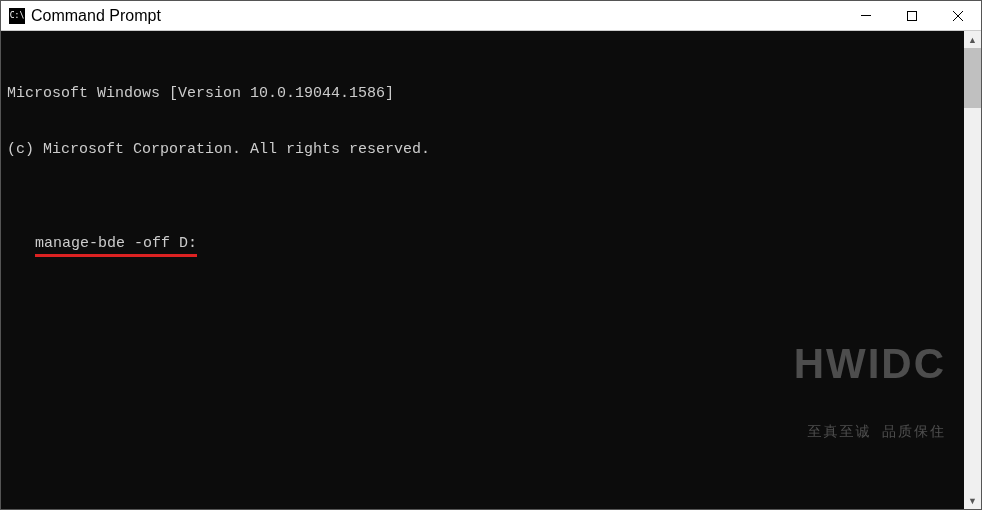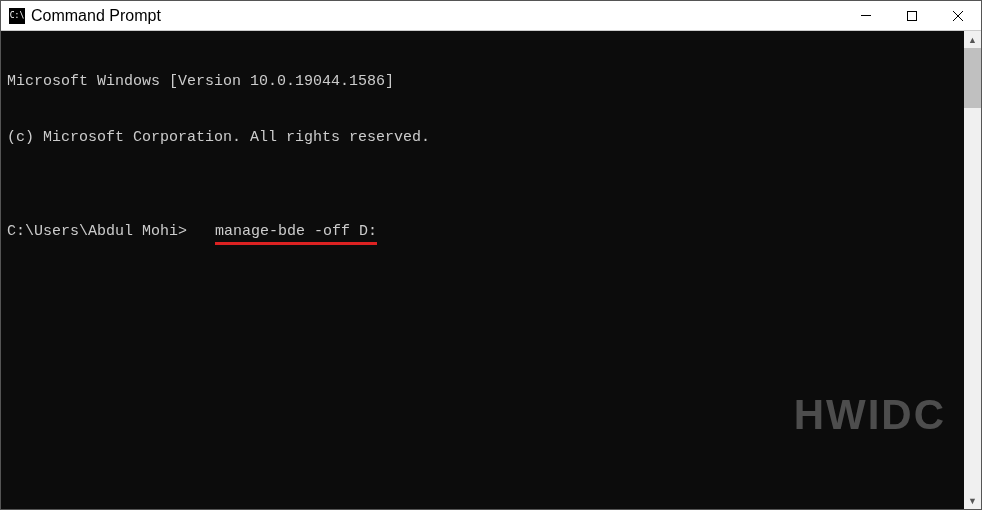--- a/index.html
+++ b/index.html
@@ -67,21 +67,21 @@
       background: #fff;
       overflow: hidden;
     }
     .terminal {
       flex: 1;
       background: #0c0c0c;
       color: #cccccc;
       font-family: 'Consolas', 'Courier New', monospace;
       font-size: 15px;
       line-height: 1.25;
-      padding: 4px 6px;
+      padding: 16px 6px;
       white-space: pre;
       position: relative;
     }
     .terminal-line {
       display: block;
     }
     .prompt-line {
       display: flex;
     }
     .underline-cmd {
@@ -179,23 +179,24 @@
           <line x1="10" y1="0" x2="0" y2="10" stroke="currentColor" stroke-width="1"></line>
         </svg>
       </div>
     </div>
   </div>
   <div class="content-area">
     <div class="terminal">
       <span class="terminal-line">Microsoft Windows [Version 10.0.19044.1586]</span>
       <span class="terminal-line">(c) Microsoft Corporation. All rights reserved.</span>
       <span class="terminal-line"></span>
-      <span class="prompt-line"><span>C:\Users\Abdul Mohi&gt;</span><span class="underline-cmd">manage-bde -off D:</span></span>
+      <span class="prompt-line"><span class="underline-cmd">manage-bde -off D:</span></span>
       <div class="watermark">
         <div class="watermark-main">HWIDC</div>
+        <div class="watermark-sub">至真至诚 品质保住</div>
       </div>
     </div>
     <div class="scrollbar">
       <div class="scrollbar-btn">▲</div>
       <div class="scrollbar-thumb"></div>
       <div class="scrollbar-track"></div>
       <div class="scrollbar-btn">▼</div>
     </div>
   </div>
 </div>

